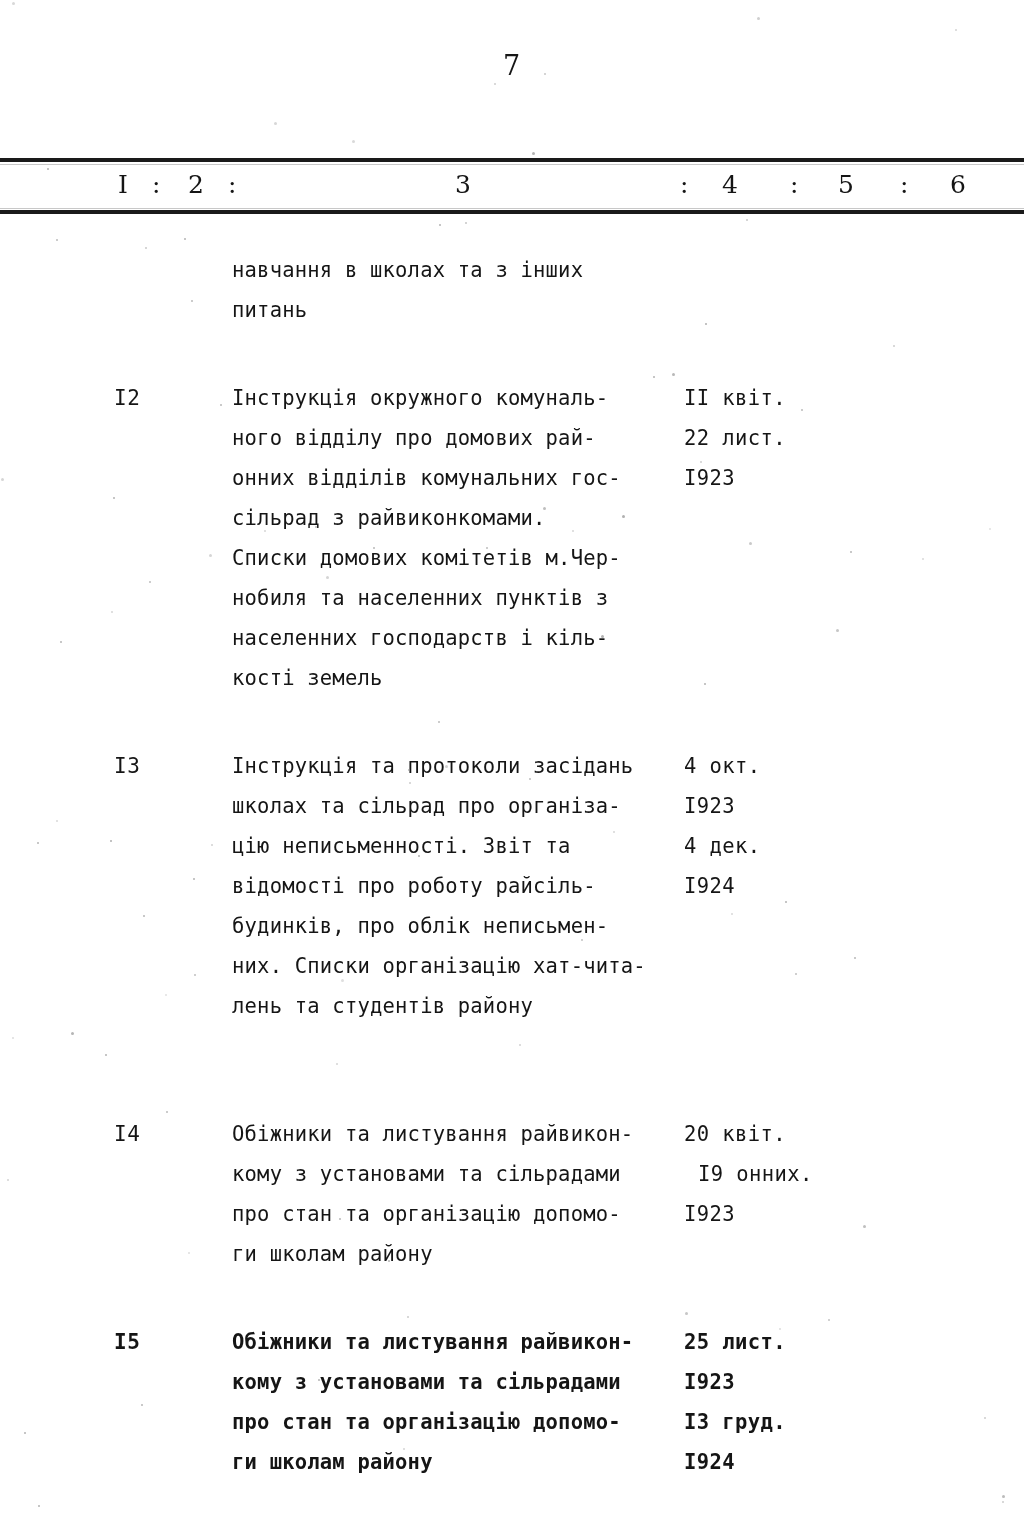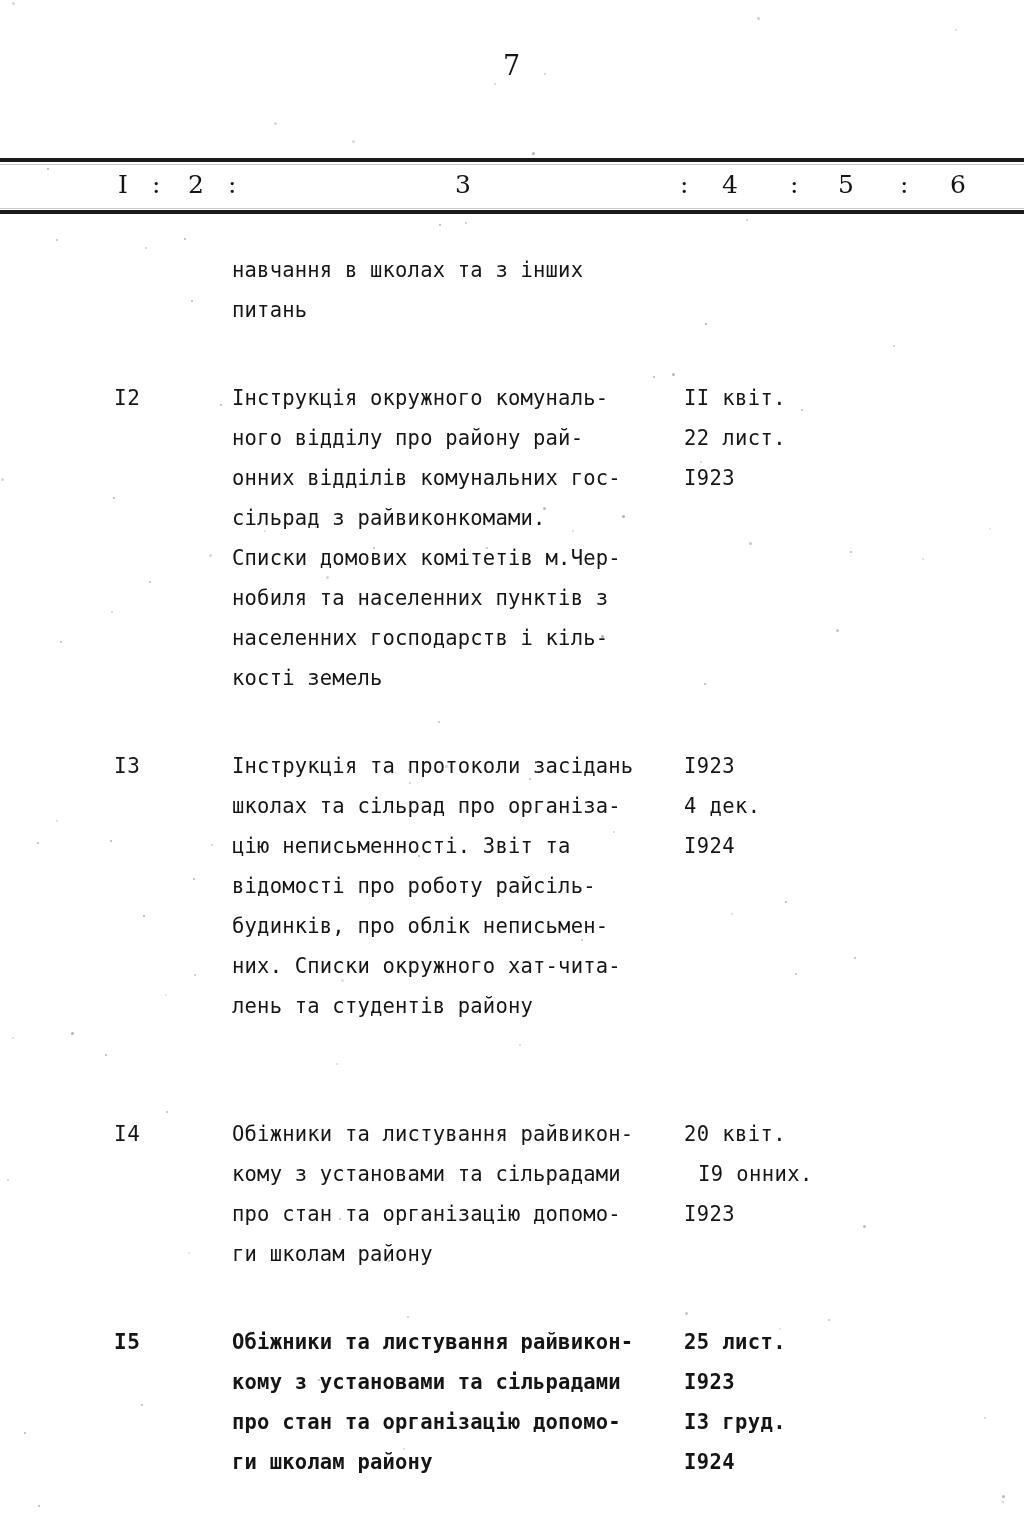--- a/index.html
+++ b/index.html
@@ -161,21 +161,21 @@
         <div class="cell-desc">
           <div>навчання в школах та з інших</div>
           <div>питань</div>
         </div>
       </div>
       <div style="height: 48px;"></div>
       <div class="row" style="height: 320px;">
         <div class="cell-num">I2</div>
         <div class="cell-desc">
           <div>Інструкція окружного комуналь-</div>
-          <div>ного відділу про району рай-</div>
+          <div>ного відділу про домових рай-</div>
           <div>онних відділів комунальних гос-</div>
           <div>сільрад з райвиконкомами.</div>
           <div>Списки домових комітетів м.Чер-</div>
           <div>нобиля та населенних пунктів з</div>
           <div>населенних господарств і кіль-</div>
           <div>кості земель</div>
         </div>
         <div class="cell-date">
           <div>II квіт.</div>
           <div>22 лист.</div>
@@ -184,24 +184,25 @@
       </div>
       <div style="height: 48px;"></div>
       <div class="row" style="height: 320px;">
         <div class="cell-num">I3</div>
         <div class="cell-desc">
           <div>Інструкція та протоколи засідань</div>
           <div>школах та сільрад про організа-</div>
           <div>цію неписьменності. Звіт та</div>
           <div>відомості про роботу райсіль-</div>
           <div>будинків, про облік неписьмен-</div>
-          <div>них. Списки окружного хат-чита-</div>
+          <div>них. Списки організацію хат-чита-</div>
           <div>лень та студентів району</div>
         </div>
         <div class="cell-date">
+          <div>4 окт.</div>
           <div>I923</div>
           <div>4 дек.</div>
           <div>I924</div>
         </div>
       </div>
       <div style="height: 48px;"></div>
       <div class="row" style="height: 160px;">
         <div class="cell-num">I4</div>
         <div class="cell-desc">
           <div>Обіжники та листування райвикон-</div>

